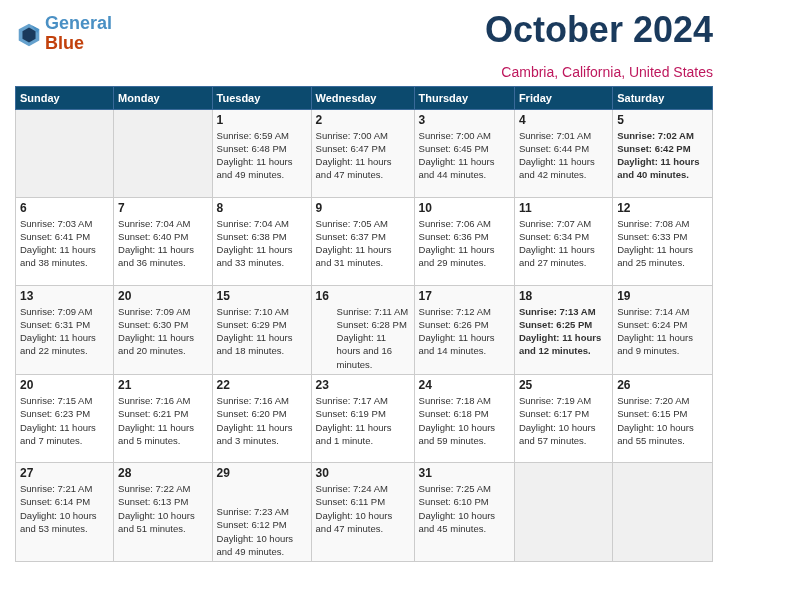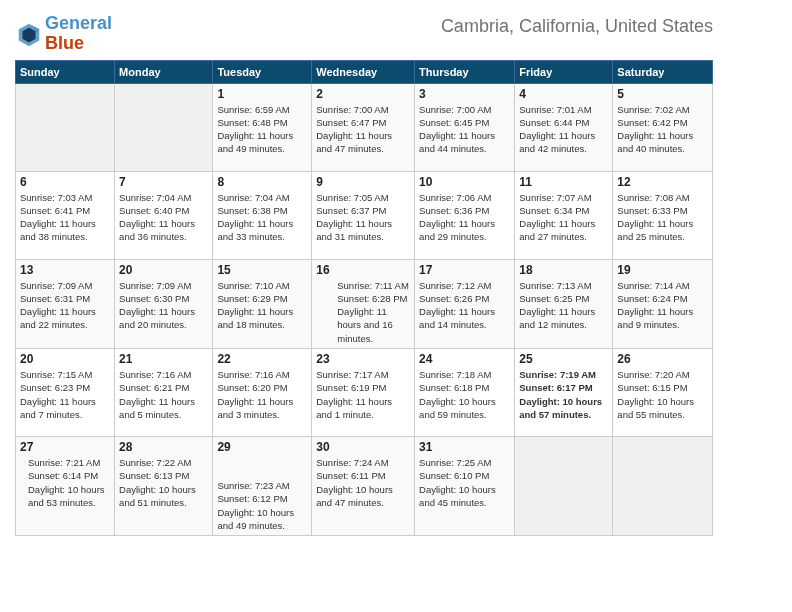--- a/index.html
+++ b/index.html
@@ -42,23 +42,23 @@
     .title-area {
       text-align: right;
     }
     .month-title {
       font-size: 36px;
       font-weight: bold;
       color: #1a3a5c;
       line-height: 1.1;
     }
     .location {
-      font-size: 18px;
-      color: #737373;
-      margin-top: 6px;
+      font-size: 14px;
+      color: #be185d;
+      margin-top: 14px;
     }
     .calendar {
       width: 100%;
       border-collapse: collapse;
       font-size: 10px;
     }
     .calendar thead th {
       background-color: #0c4a6e;
       color: #fff;
       padding: 5px 4px;
@@ -106,20 +106,21 @@
         <polygon points="15,4 26,10 26,22 15,28 4,22 4,10" fill="#4a90c4" opacity="0.85"></polygon>
         <polygon points="15,8 22,12 22,20 15,24 8,20 8,12" fill="#1a3a5c"></polygon>
         <polygon points="18,6 26,10 24,14" fill="#4a90c4"></polygon>
       </svg>
       <div class="logo-text">
         <div><span>General</span></div>
         <div><span style="color:#c2410c">Blue</span></div>
       </div>
     </div>
     <div class="title-area">
+      <div class="month-title">October 2024</div>
       <div class="location">Cambria, California, United States</div>
     </div>
   </div>
 
   <table class="calendar">
     <thead>
       <tr>
         <th>Sunday</th>
         <th>Monday</th>
         <th>Tuesday</th>
@@ -152,21 +153,21 @@
 Daylight: 11 hours and 44 minutes.</div>
           </td>
           <td>
             <div class="day-number">4</div>
             <div class="day-info" style="white-space: pre-line;">Sunrise: 7:01 AM
 Sunset: 6:44 PM
 Daylight: 11 hours and 42 minutes.</div>
           </td>
           <td>
             <div class="day-number">5</div>
-            <div class="day-info" style="white-space: pre-line;">Sunrise: 7:02 AM
+            <div class="day-info" style="white-space: pre-line; font-weight: bold;">Sunrise: 7:02 AM
 Sunset: 6:42 PM
 Daylight: 11 hours and 40 minutes.</div>
           </td>
         </tr>
         <tr>
           <td>
             <div class="day-number">6</div>
             <div class="day-info" style="white-space: pre-line;">Sunrise: 7:03 AM
 Sunset: 6:41 PM
 Daylight: 11 hours and 38 minutes.</div>
@@ -234,21 +235,21 @@
 Daylight: 11 hours and 16 minutes.</div>
           </td>
           <td>
             <div class="day-number">17</div>
             <div class="day-info" style="white-space: pre-line;">Sunrise: 7:12 AM
 Sunset: 6:26 PM
 Daylight: 11 hours and 14 minutes.</div>
           </td>
           <td>
             <div class="day-number">18</div>
-            <div class="day-info" style="white-space: pre-line;">Sunrise: 7:13 AM
+            <div class="day-info" style="white-space: pre-line; font-weight: bold;">Sunrise: 7:13 AM
 Sunset: 6:25 PM
 Daylight: 11 hours and 12 minutes.</div>
           </td>
           <td>
             <div class="day-number">19</div>
             <div class="day-info" style="white-space: pre-line;">Sunrise: 7:14 AM
 Sunset: 6:24 PM
 Daylight: 11 hours and 9 minutes.</div>
           </td>
         </tr>
@@ -278,35 +279,35 @@
 Daylight: 11 hours and 1 minute.</div>
           </td>
           <td>
             <div class="day-number">24</div>
             <div class="day-info" style="white-space: pre-line;">Sunrise: 7:18 AM
 Sunset: 6:18 PM
 Daylight: 10 hours and 59 minutes.</div>
           </td>
           <td>
             <div class="day-number">25</div>
-            <div class="day-info" style="white-space: pre-line; font-weight: bold;">Sunrise: 7:19 AM
+            <div class="day-info" style="white-space: pre-line;">Sunrise: 7:19 AM
 Sunset: 6:17 PM
 Daylight: 10 hours and 57 minutes.</div>
           </td>
           <td>
             <div class="day-number">26</div>
             <div class="day-info" style="white-space: pre-line;">Sunrise: 7:20 AM
 Sunset: 6:15 PM
 Daylight: 10 hours and 55 minutes.</div>
           </td>
         </tr>
         <tr>
           <td>
             <div class="day-number">27</div>
-            <div class="day-info" style="white-space: pre-line; margin-left: 8px;">Sunrise: 7:21 AM
+            <div class="day-info" style="white-space: pre-line;">Sunrise: 7:21 AM
 Sunset: 6:14 PM
 Daylight: 10 hours and 53 minutes.</div>
           </td>
           <td>
             <div class="day-number">28</div>
             <div class="day-info" style="white-space: pre-line;">Sunrise: 7:22 AM
 Sunset: 6:13 PM
 Daylight: 10 hours and 51 minutes.</div>
           </td>
           <td>

